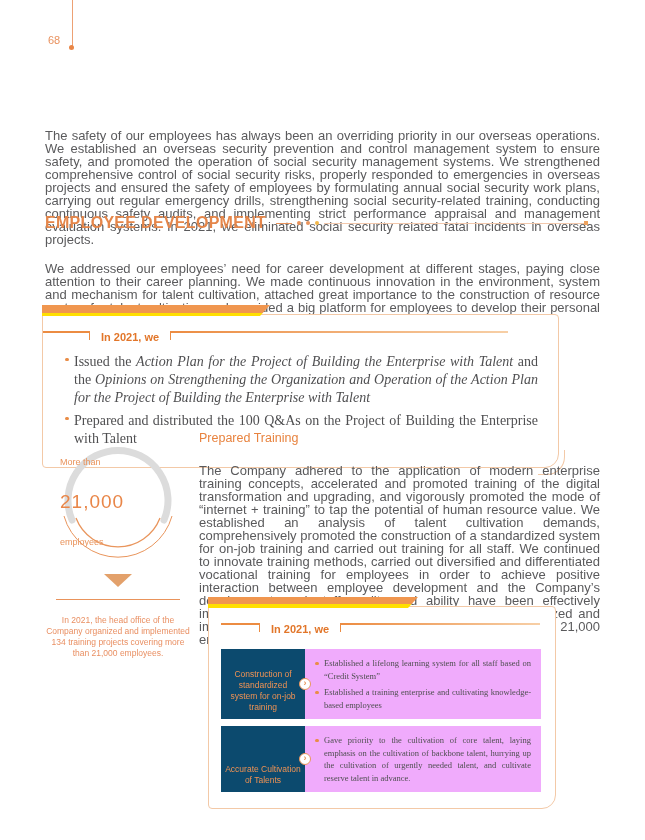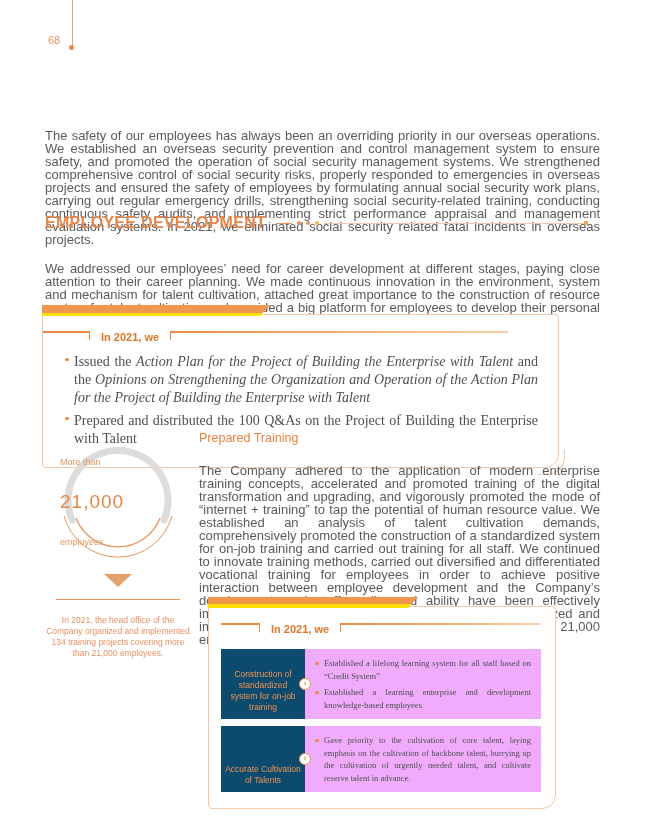--- a/index.html
+++ b/index.html
@@ -164,21 +164,21 @@
       </div>
       <div class="t-table">
         <div class="t-row">
           <div class="t-left">
             <span>Construction of standardized system for on-job training</span>
             <span class="t-icon">›</span>
           </div>
           <div class="t-right">
             <ul>
               <li>Established a lifelong learning system for all staff based on “Credit System”</li>
-              <li>Established a learning enterprise and development knowledge-based employees</li>
+              <li>Established a training enterprise and cultivating knowledge-based employees</li>
             </ul>
           </div>
         </div>
         <div class="t-row">
           <div class="t-left">
             <span>Accurate Cultivation of Talents</span>
             <span class="t-icon">›</span>
           </div>
           <div class="t-right">
             <ul>

